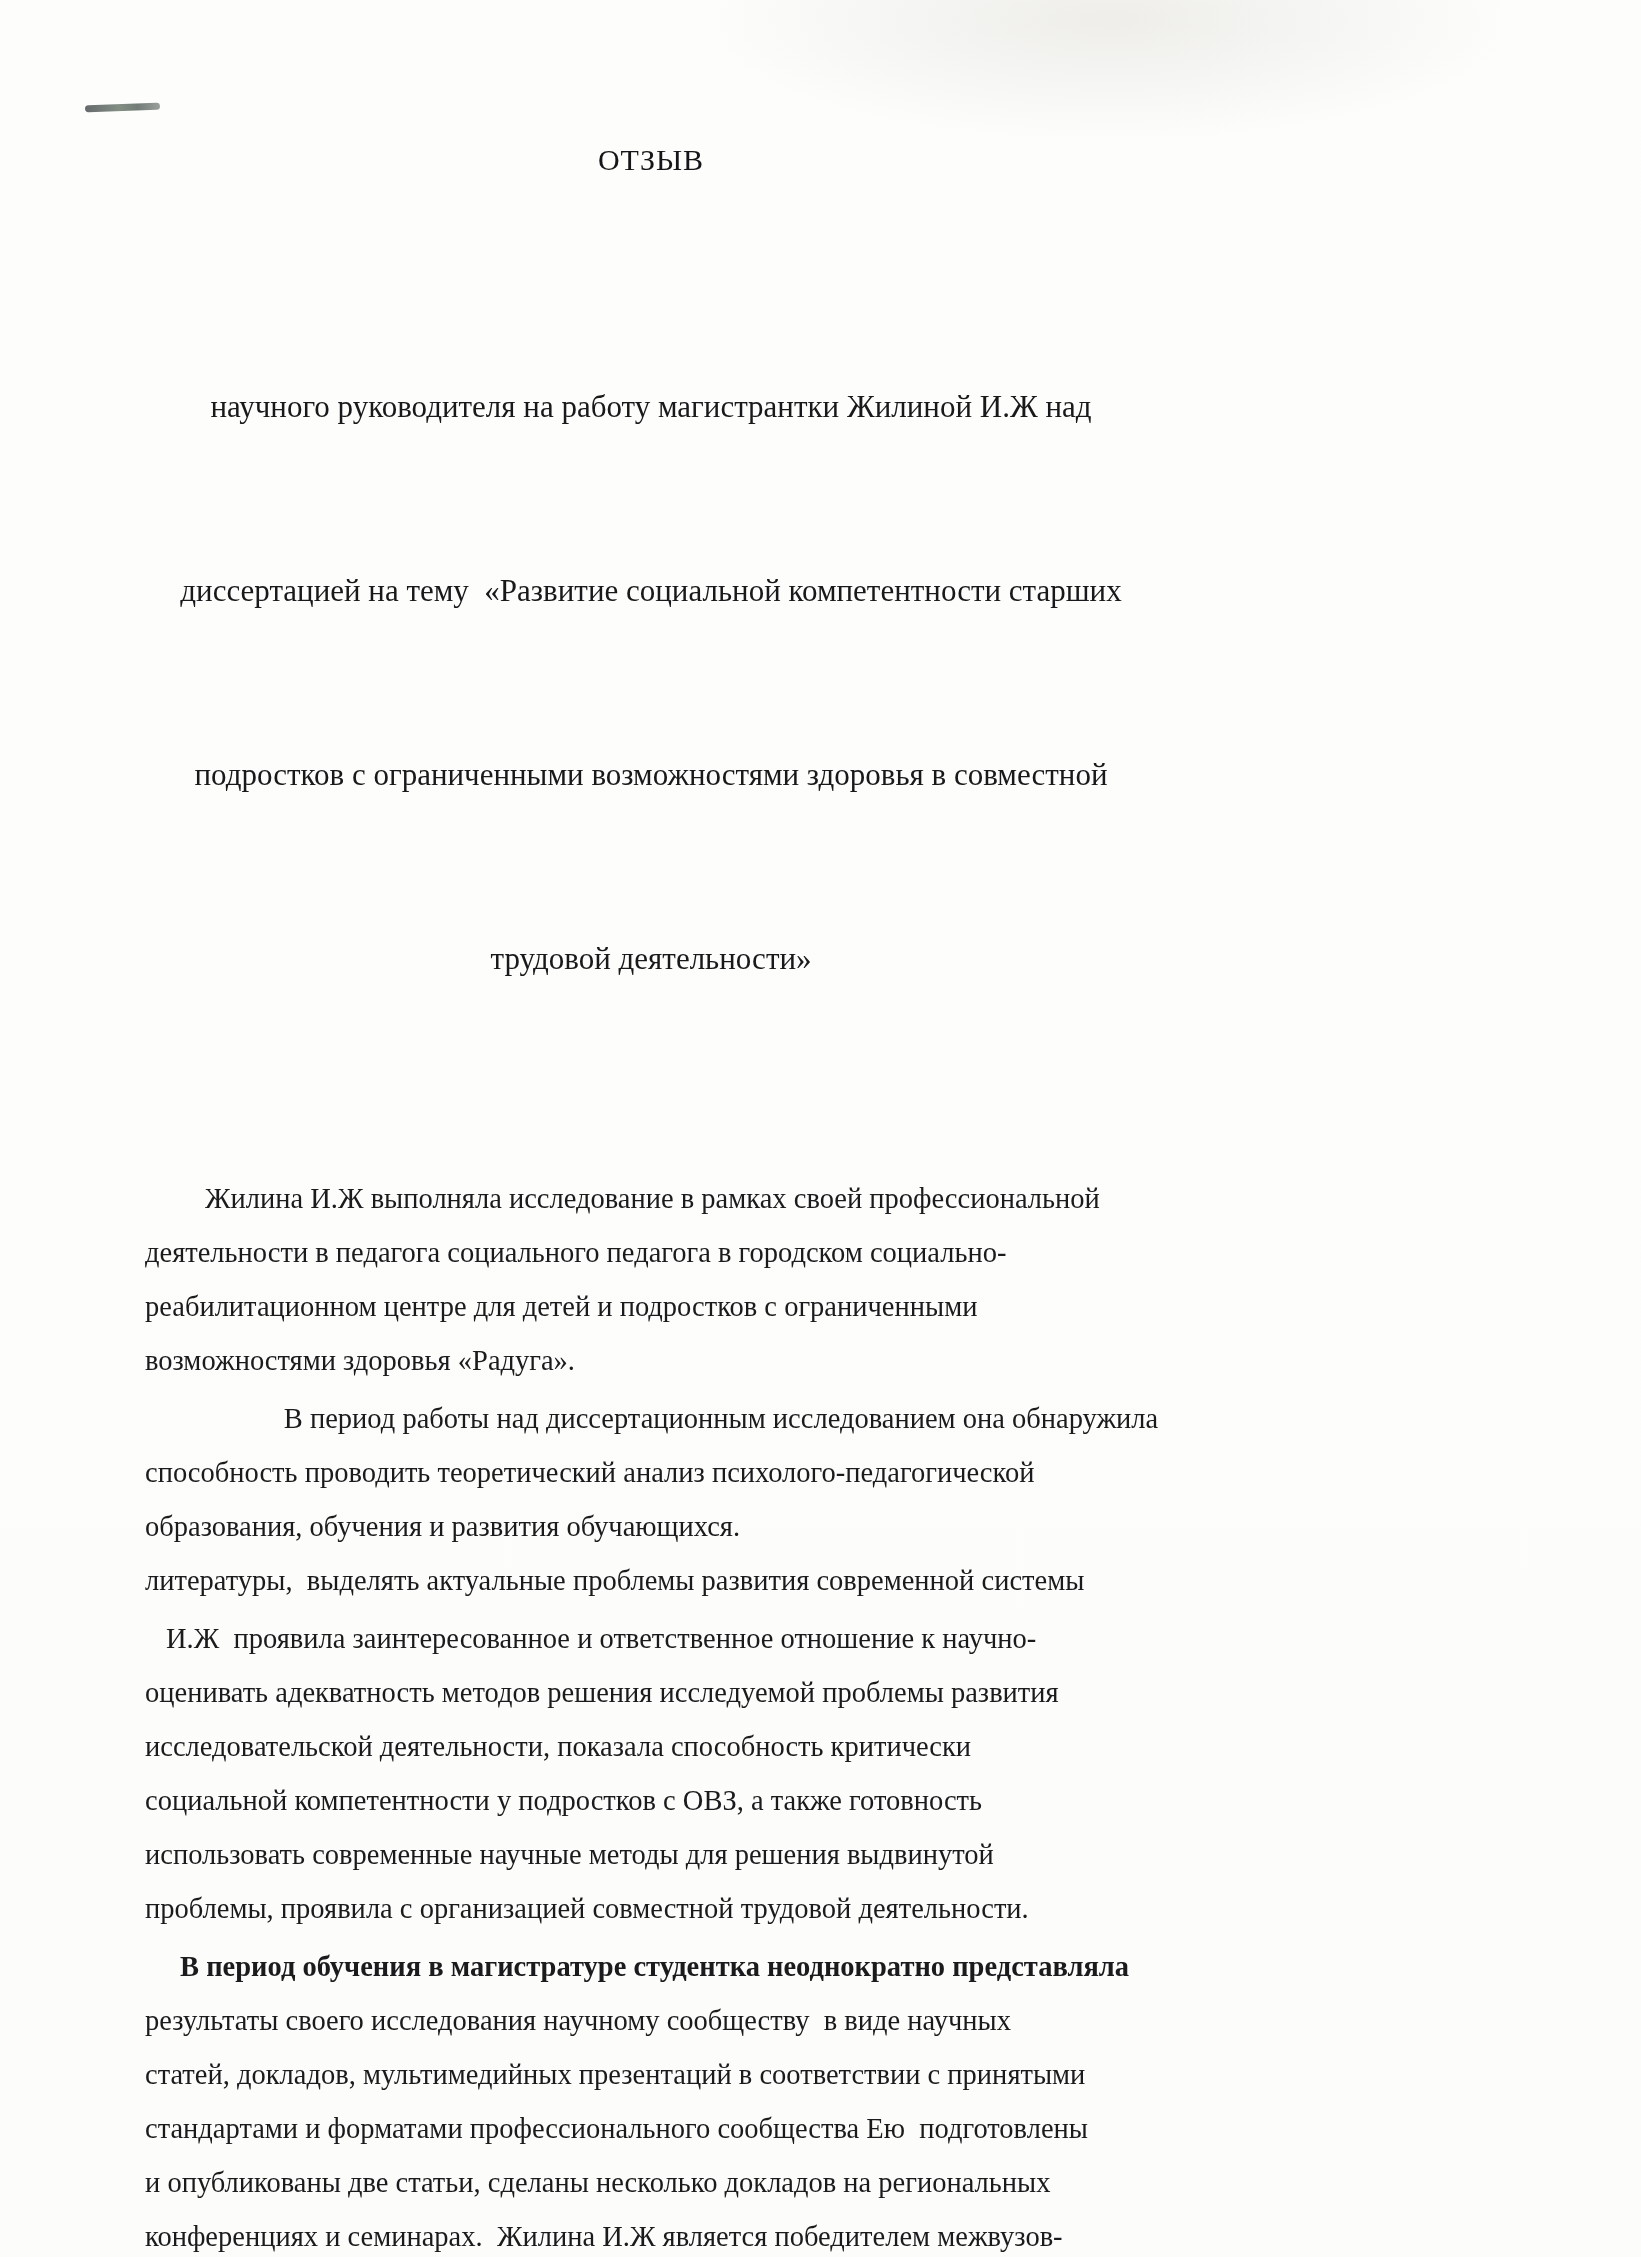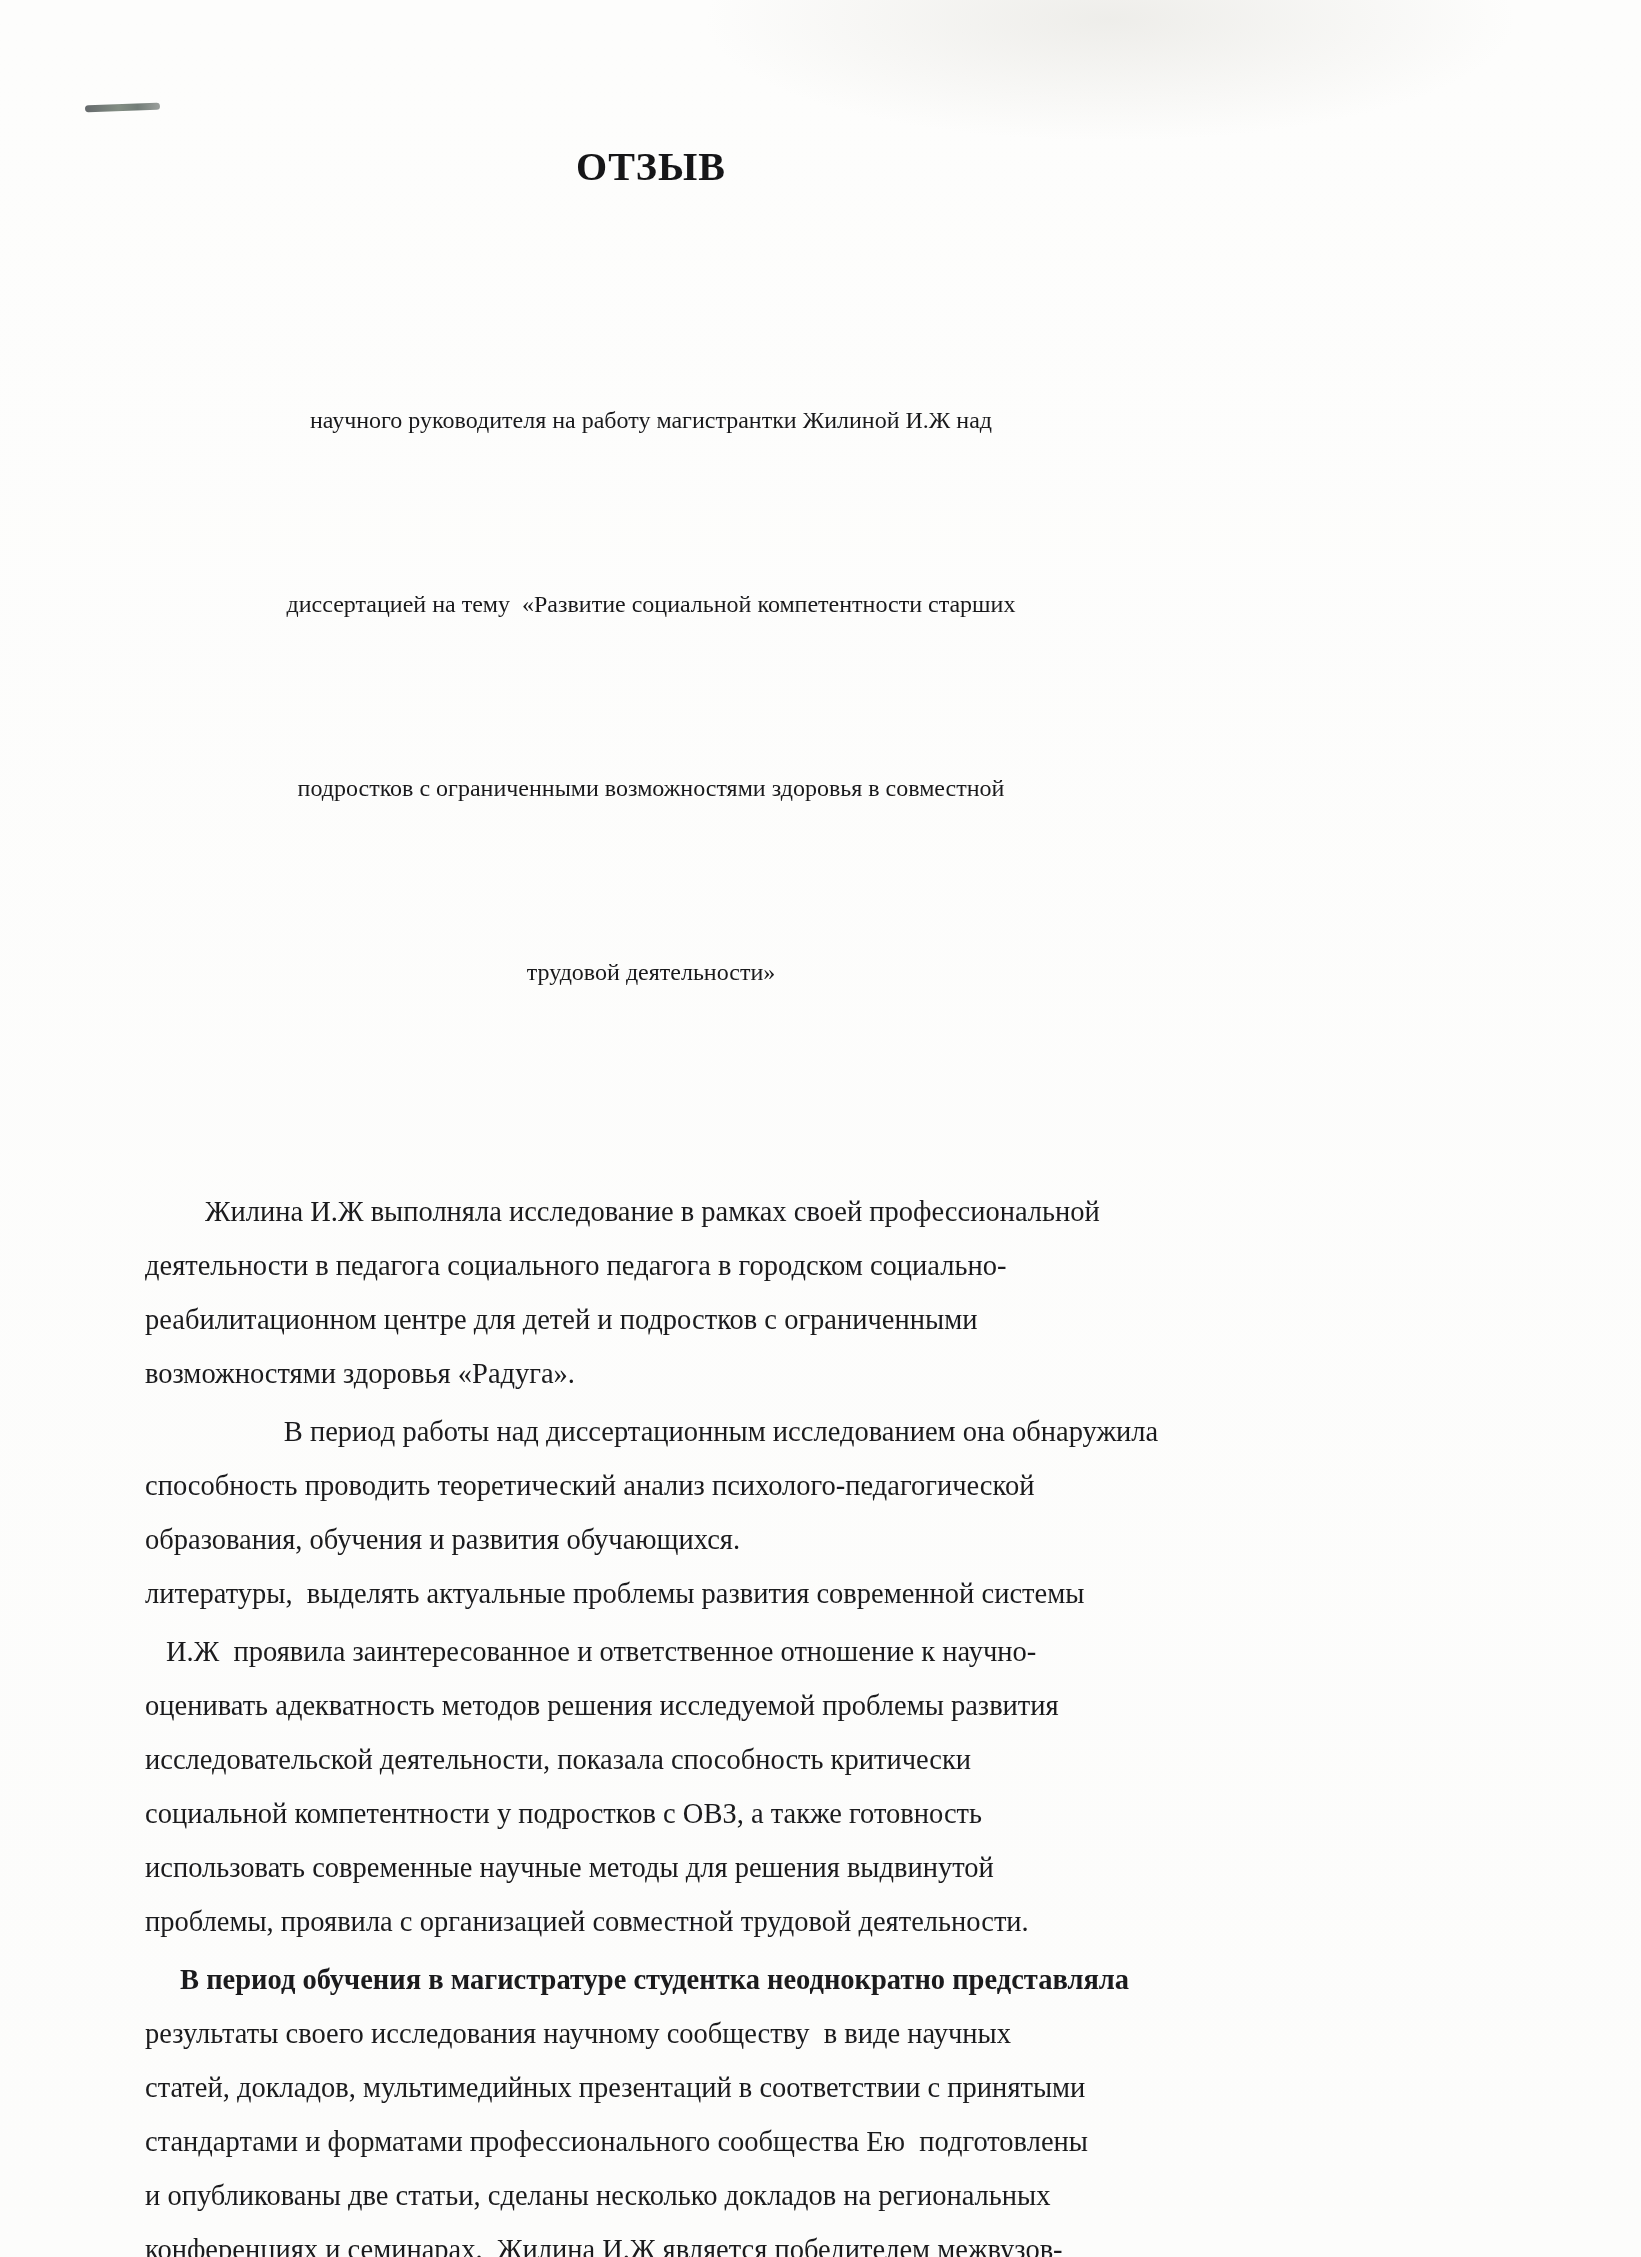--- a/index.html
+++ b/index.html
@@ -29,31 +29,31 @@
     background: linear-gradient(90deg, #4a4f52 0%, #6d7a6e 45%, #5a6660 70%, #8a8f8c 100%);
     transform: rotate(-2deg);
     opacity: 0.85;
   }
   .title {
     margin: 0;
     padding-top: 143px;
     margin-left: 154px;
     width: 994px;
     text-align: center;
-    font-size: 40px;
-    font-weight: bold;
+    font-size: 30px;
+    font-weight: normal;
     letter-spacing: 1px;
     color: #161618;
   }
   .subtitle {
     margin-top: 23px;
     margin-left: 154px;
     width: 994px;
     text-align: center;
-    font-size: 24px;
+    font-size: 31px;
     line-height: 46px;
     white-space: pre-wrap;
     color: #19191b;
   }
   .doc-body {
     margin-top: 98px;
     margin-left: 145px;
     width: 1110px;
     font-size: 28.5px;
     line-height: 54px;

